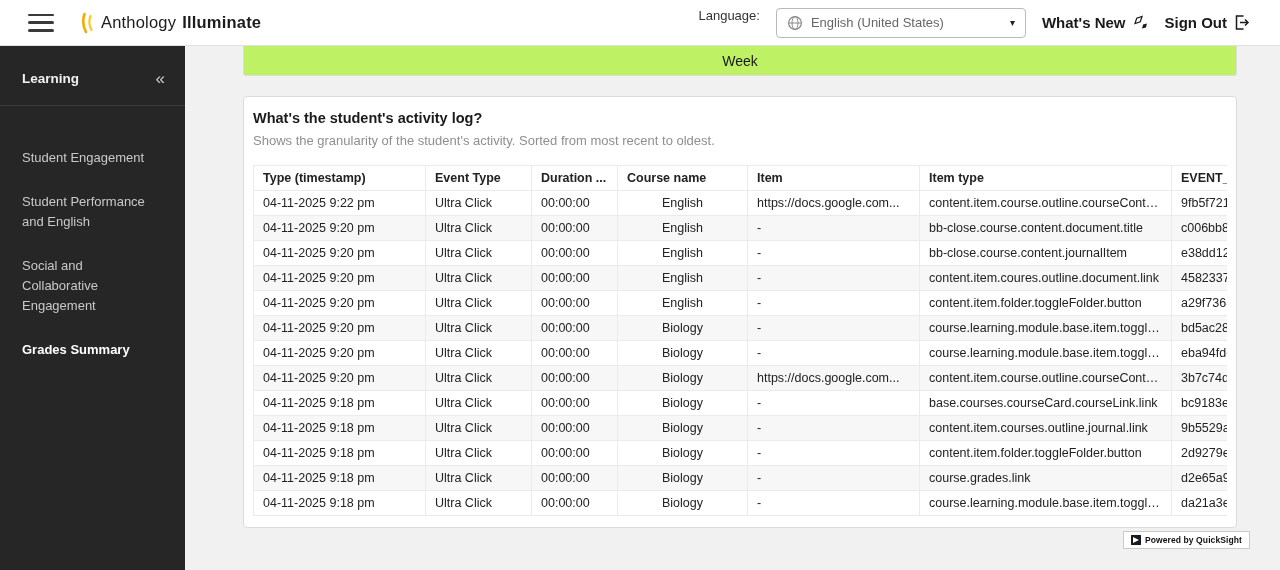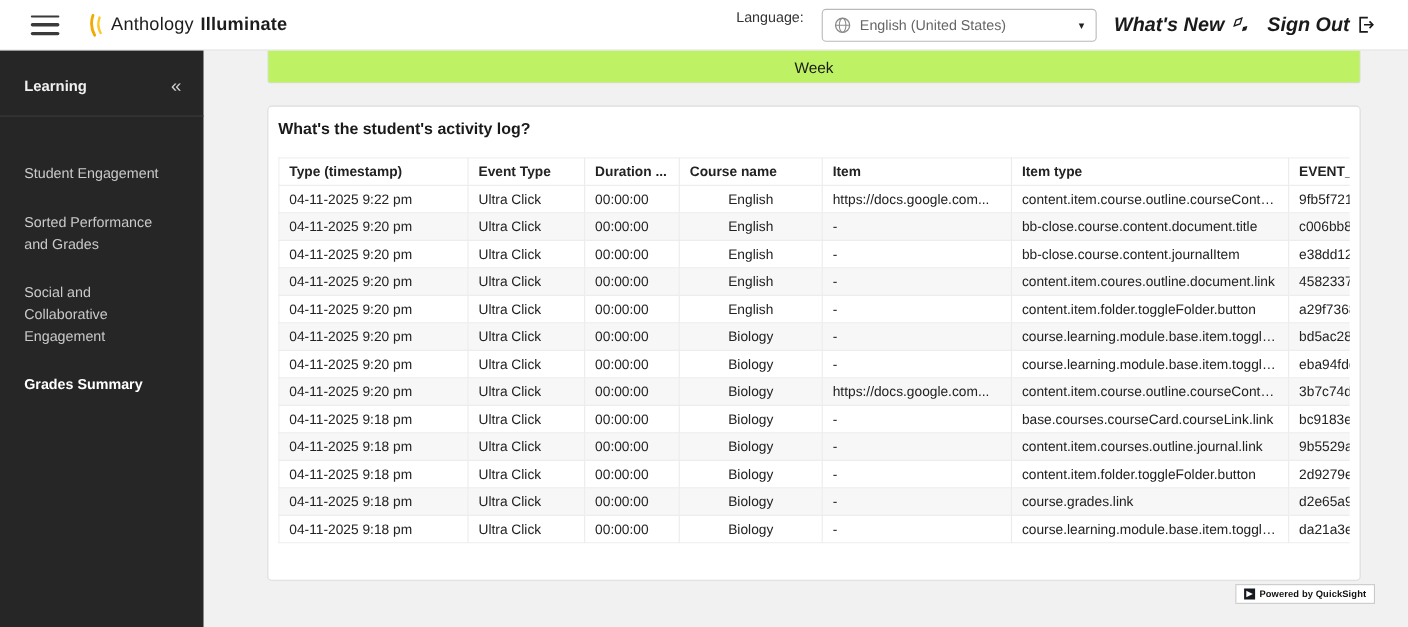--- a/index.html
+++ b/index.html
@@ -22,21 +22,21 @@
   .brand-product { font-size:16.5px; font-weight:700; color:#1c1c1c; letter-spacing:.2px; }
   .topbar-right { margin-left:auto; display:flex; gap:16px; }
   .lang-label { font-size:13px; color:#333; }
   .lang-select {
     width:250px; height:30px; border:1px solid #b9b9b9; border-radius:4px;
     display:flex; align-items:center; gap:8px; padding:0 10px; background:#fff; cursor:pointer;
   }
   .lang-value { font-size:13px; color:#666; flex:1; white-space:nowrap; overflow:hidden; }
   .caret { font-size:10px; color:#222; }
   .top-link { display:flex; align-items:center; gap:6px; cursor:pointer; }
-  .top-link-label { font-size:18px; font-weight:600; color:#1a1a1a; white-space:nowrap;font-style:italic; }
+  .top-link-label { font-size:15px; font-weight:600; color:#1a1a1a; white-space:nowrap; }
 
   
   .layout { display:flex; height:524px; }
 
   
   .sidebar { width:185px; background:#262626; color:#cfcfcf; flex-shrink:0; display:flex; flex-direction:column;gap:16px; }
   .side-header {
     display:flex; align-items:center; justify-content:space-between;
     padding:24px 20px 18px 22px; border-bottom:1px solid #3a3a3a;
   }
@@ -145,34 +145,35 @@
 
 <div class="layout">
 
   <div class="sidebar">
     <div class="side-header">
       <span class="side-header-label">Learning</span>
       <span class="collapse-icon">«</span>
     </div>
     <div class="side-nav">
         <div class="side-item">Student Engagement</div>
-        <div class="side-item">Sorted Performance and Grades</div>
+        <div class="side-item">Student Performance and English</div>
         <div class="side-item">Social and Collaborative Engagement</div>
         <div class="side-item active">Grades Summary</div>
       </div>
   </div>
 
   <div class="main">
 
     <div class="week-strip">
       <span>Week</span>
     </div>
 
     <div class="activity-card">
       <div class="card-title">What's the student's activity log?</div>
+      <div class="card-subtitle">Shows the granularity of the student's activity. Sorted from most recent to oldest.</div>
 
       <div class="table-wrap">
         <table>
           <colgroup>
             <col style="width:172px">
               <col style="width:106px">
               <col style="width:86px">
             <col style="width:130px">
               <col style="width:172px">
               <col style="width:252px">

